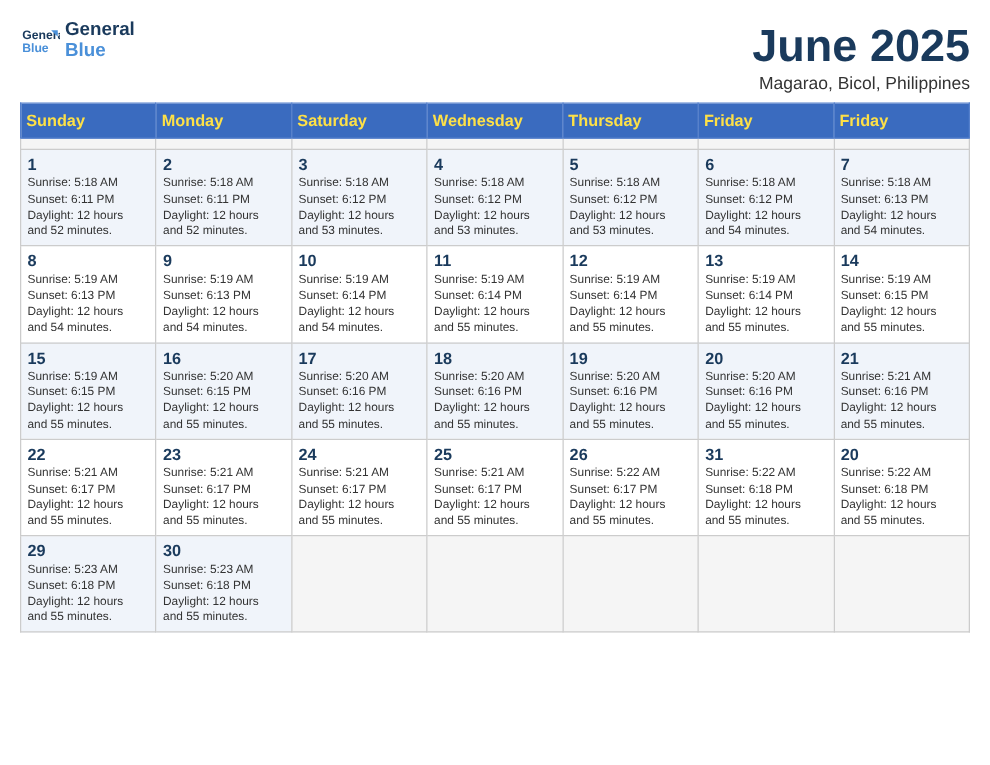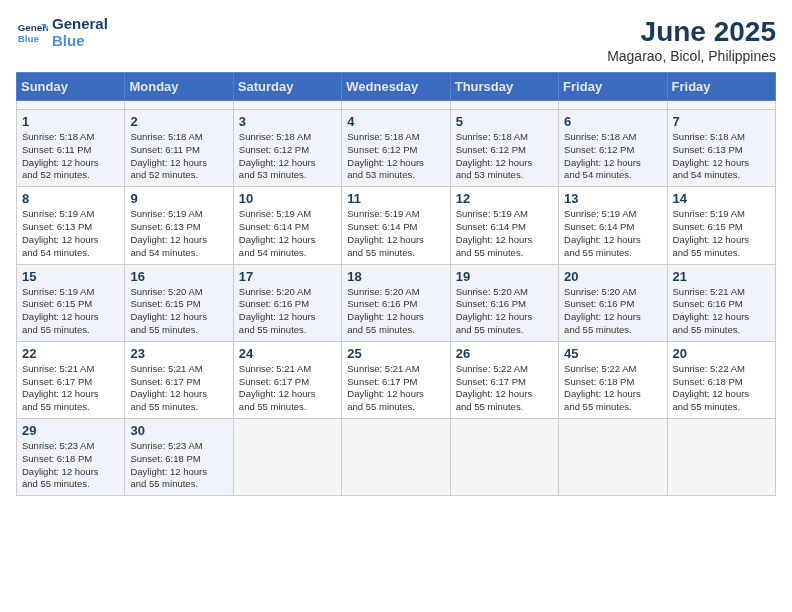--- a/index.html
+++ b/index.html
@@ -22,36 +22,36 @@
       gap: 4px;
     }
     .logo-icon {
       width: 32px;
       height: 32px;
     }
     .title-block {
       text-align: right;
     }
     .calendar-title {
-      font-size: 28px;
+      font-size: 36px;
       font-weight: bold;
       color: #1a3a5c;
     }
     .calendar-subtitle {
       font-size: 14px;
       color: #333;
     }
     table {
       width: 100%;
       border-collapse: collapse;
       border: 1px solid #ccc;
     }
     th {
       background: #3a6bbf;
-      color: #e5e5e5;
+      color: #fde047;
       font-size: 13px;
       font-weight: bold;
       padding: 6px 4px;
       text-align: left;
       border: 1px solid #5580cc;
     }
     td {
       vertical-align: top;
       border: 1px solid #ccc;
       padding: 4px 5px;
@@ -310,21 +310,21 @@
 and 55 minutes.</div>
         </td>
         <td>
           <span class="day-num">26</span>
           <div class="day-info" style="white-space: pre-line;">Sunrise: 5:22 AM
 Sunset: 6:17 PM
 Daylight: 12 hours
 and 55 minutes.</div>
         </td>
         <td>
-          <span class="day-num">45</span>
+          <span class="day-num">31</span>
           <div class="day-info" style="white-space: pre-line;">Sunrise: 5:22 AM
 Sunset: 6:18 PM
 Daylight: 12 hours
 and 55 minutes.</div>
         </td>
         <td>
           <span class="day-num">20</span>
           <div class="day-info" style="white-space: pre-line;">Sunrise: 5:22 AM
 Sunset: 6:18 PM
 Daylight: 12 hours

